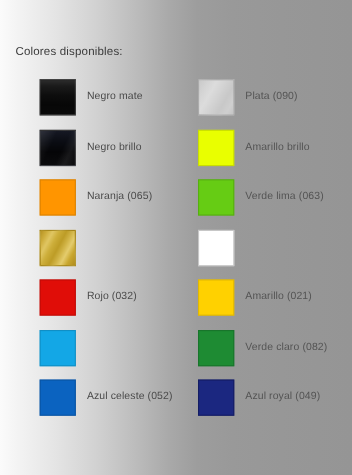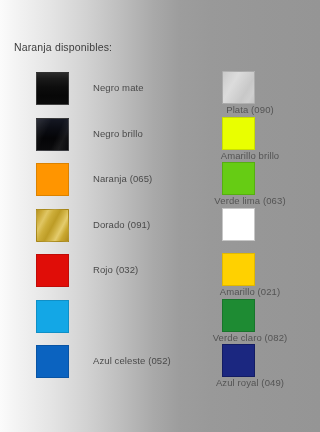--- a/index.html
+++ b/index.html
@@ -66,32 +66,32 @@
   .swatch-column.col-left  { left: 0; }
   .swatch-column.col-right { left: 144px; }
 
   .swatch-row {
     position: absolute;
     height: 34px;
     display: flex;
     align-items: center;
   }
   .col-left  .swatch-row { left: 36px;  width: 124px; }
-  .col-right .swatch-row { left: 24px;  width: 140px; flex-direction: column; }
+  .col-right .swatch-row { left: 36px;  width: 140px; }
 
   .swatch-chip {
     width: 33px;
     height: 33px;
     flex: 0 0 33px;
     box-sizing: border-box;
     border: 0.5px solid rgba(110,110,110,0.45);
   }
 
   .swatch-label {
-    margin-left: 24px;
+    margin-left: 10px;
     font-size: 9.5px;
     line-height: 12px;
     letter-spacing: 0.1px;
     color: #4a4a4a;
     white-space: nowrap;
   }
   .col-right .swatch-label { color: #545454; }
 
   
   .fin-negro-mate {
@@ -138,21 +138,21 @@
   .fin-blanco-brillo  { background: #ffffff; border-color: rgba(175,175,175,0.7); }
   .fin-amarillo       { background: #ffd100; border-color: rgba(195,160,0,0.5); }
   .fin-verde-claro    { background: #1e8b33; border-color: rgba(18,95,35,0.5); }
   .fin-azul-royal     { background: #1b2780; border-color: rgba(15,22,80,0.6); }
 </style>
 </head>
 <body>
 
 <div id="swatch-page">
 
-  <div class="page-title">Naranja disponibles:</div>
+  <div class="page-title">Colores disponibles:</div>
 
   <div class="swatch-grid">
 
     <div class="swatch-column col-left">
 
       <div class="swatch-row" style="top:71px">
         <div class="swatch-chip fin-negro-mate"></div>
         <div class="swatch-label">Negro mate</div>
       </div>
 
@@ -161,21 +161,20 @@
         <div class="swatch-label">Negro brillo</div>
       </div>
 
       <div class="swatch-row" style="top:162px">
         <div class="swatch-chip fin-naranja"></div>
         <div class="swatch-label">Naranja (065)</div>
       </div>
 
       <div class="swatch-row" style="top:208px">
         <div class="swatch-chip fin-dorado"></div>
-        <div class="swatch-label">Dorado (091)</div>
       </div>
 
       <div class="swatch-row" style="top:253px">
         <div class="swatch-chip fin-rojo"></div>
         <div class="swatch-label">Rojo (032)</div>
       </div>
 
       <div class="swatch-row" style="top:299px">
         <div class="swatch-chip fin-azul-claro"></div>
       </div>

